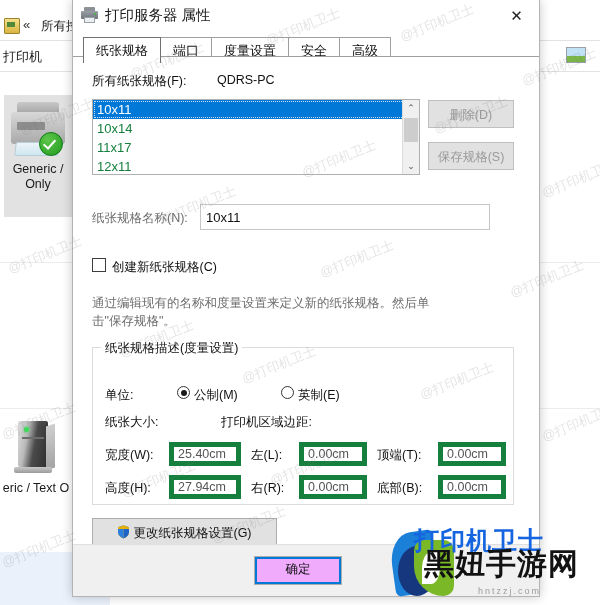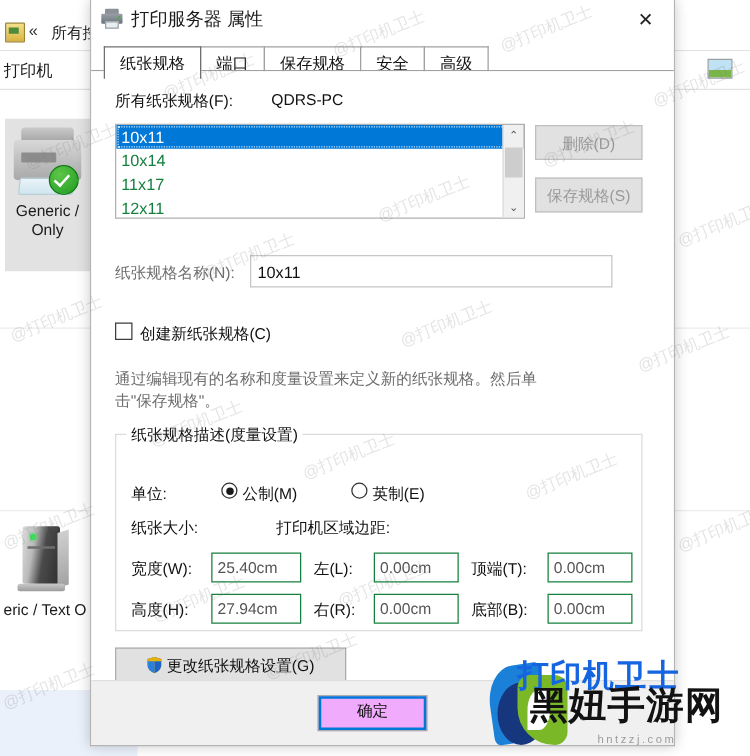--- a/index.html
+++ b/index.html
@@ -471,21 +471,21 @@
     left: 2.5px; top: 2.5px;
     width: 6px; height: 6px;
     border-radius: 50%;
     background: #1a1a1a;
   }
 
   
   .dim {
     position: absolute;
     height: 24px;
-    border: 1px solid #15803d;
+    border: 5px solid #15803d;
     background: #ffffff;
     font-size: 12.5px;
     color: #555;
     padding: 0 4px;
     box-sizing: border-box;
     font-family: inherit;
     outline: none;
   }
 
   
@@ -652,21 +652,21 @@
         <span class="p-dot"></span>
     </span>
     <span id="dlg-title-text">打印服务器 属性</span>
     <span id="dlg-close">✕</span>
   </div>
 
   <div id="tabstrip">
     <div class="tabs-inner">
       <div class="tab active">纸张规格</div>
       <div class="tab">端口</div>
-      <div class="tab">保存规格</div>
+      <div class="tab">度量设置</div>
       <div class="tab">安全</div>
       <div class="tab">高级</div>
     </div>
   </div>
   <div id="tab-underline"></div>
   <div id="tab-underline-mask"></div>
 
   <div id="dlg-body">
 
     <span class="lbl" style="left:19px; top:16px;">所有纸张规格(F):</span>

